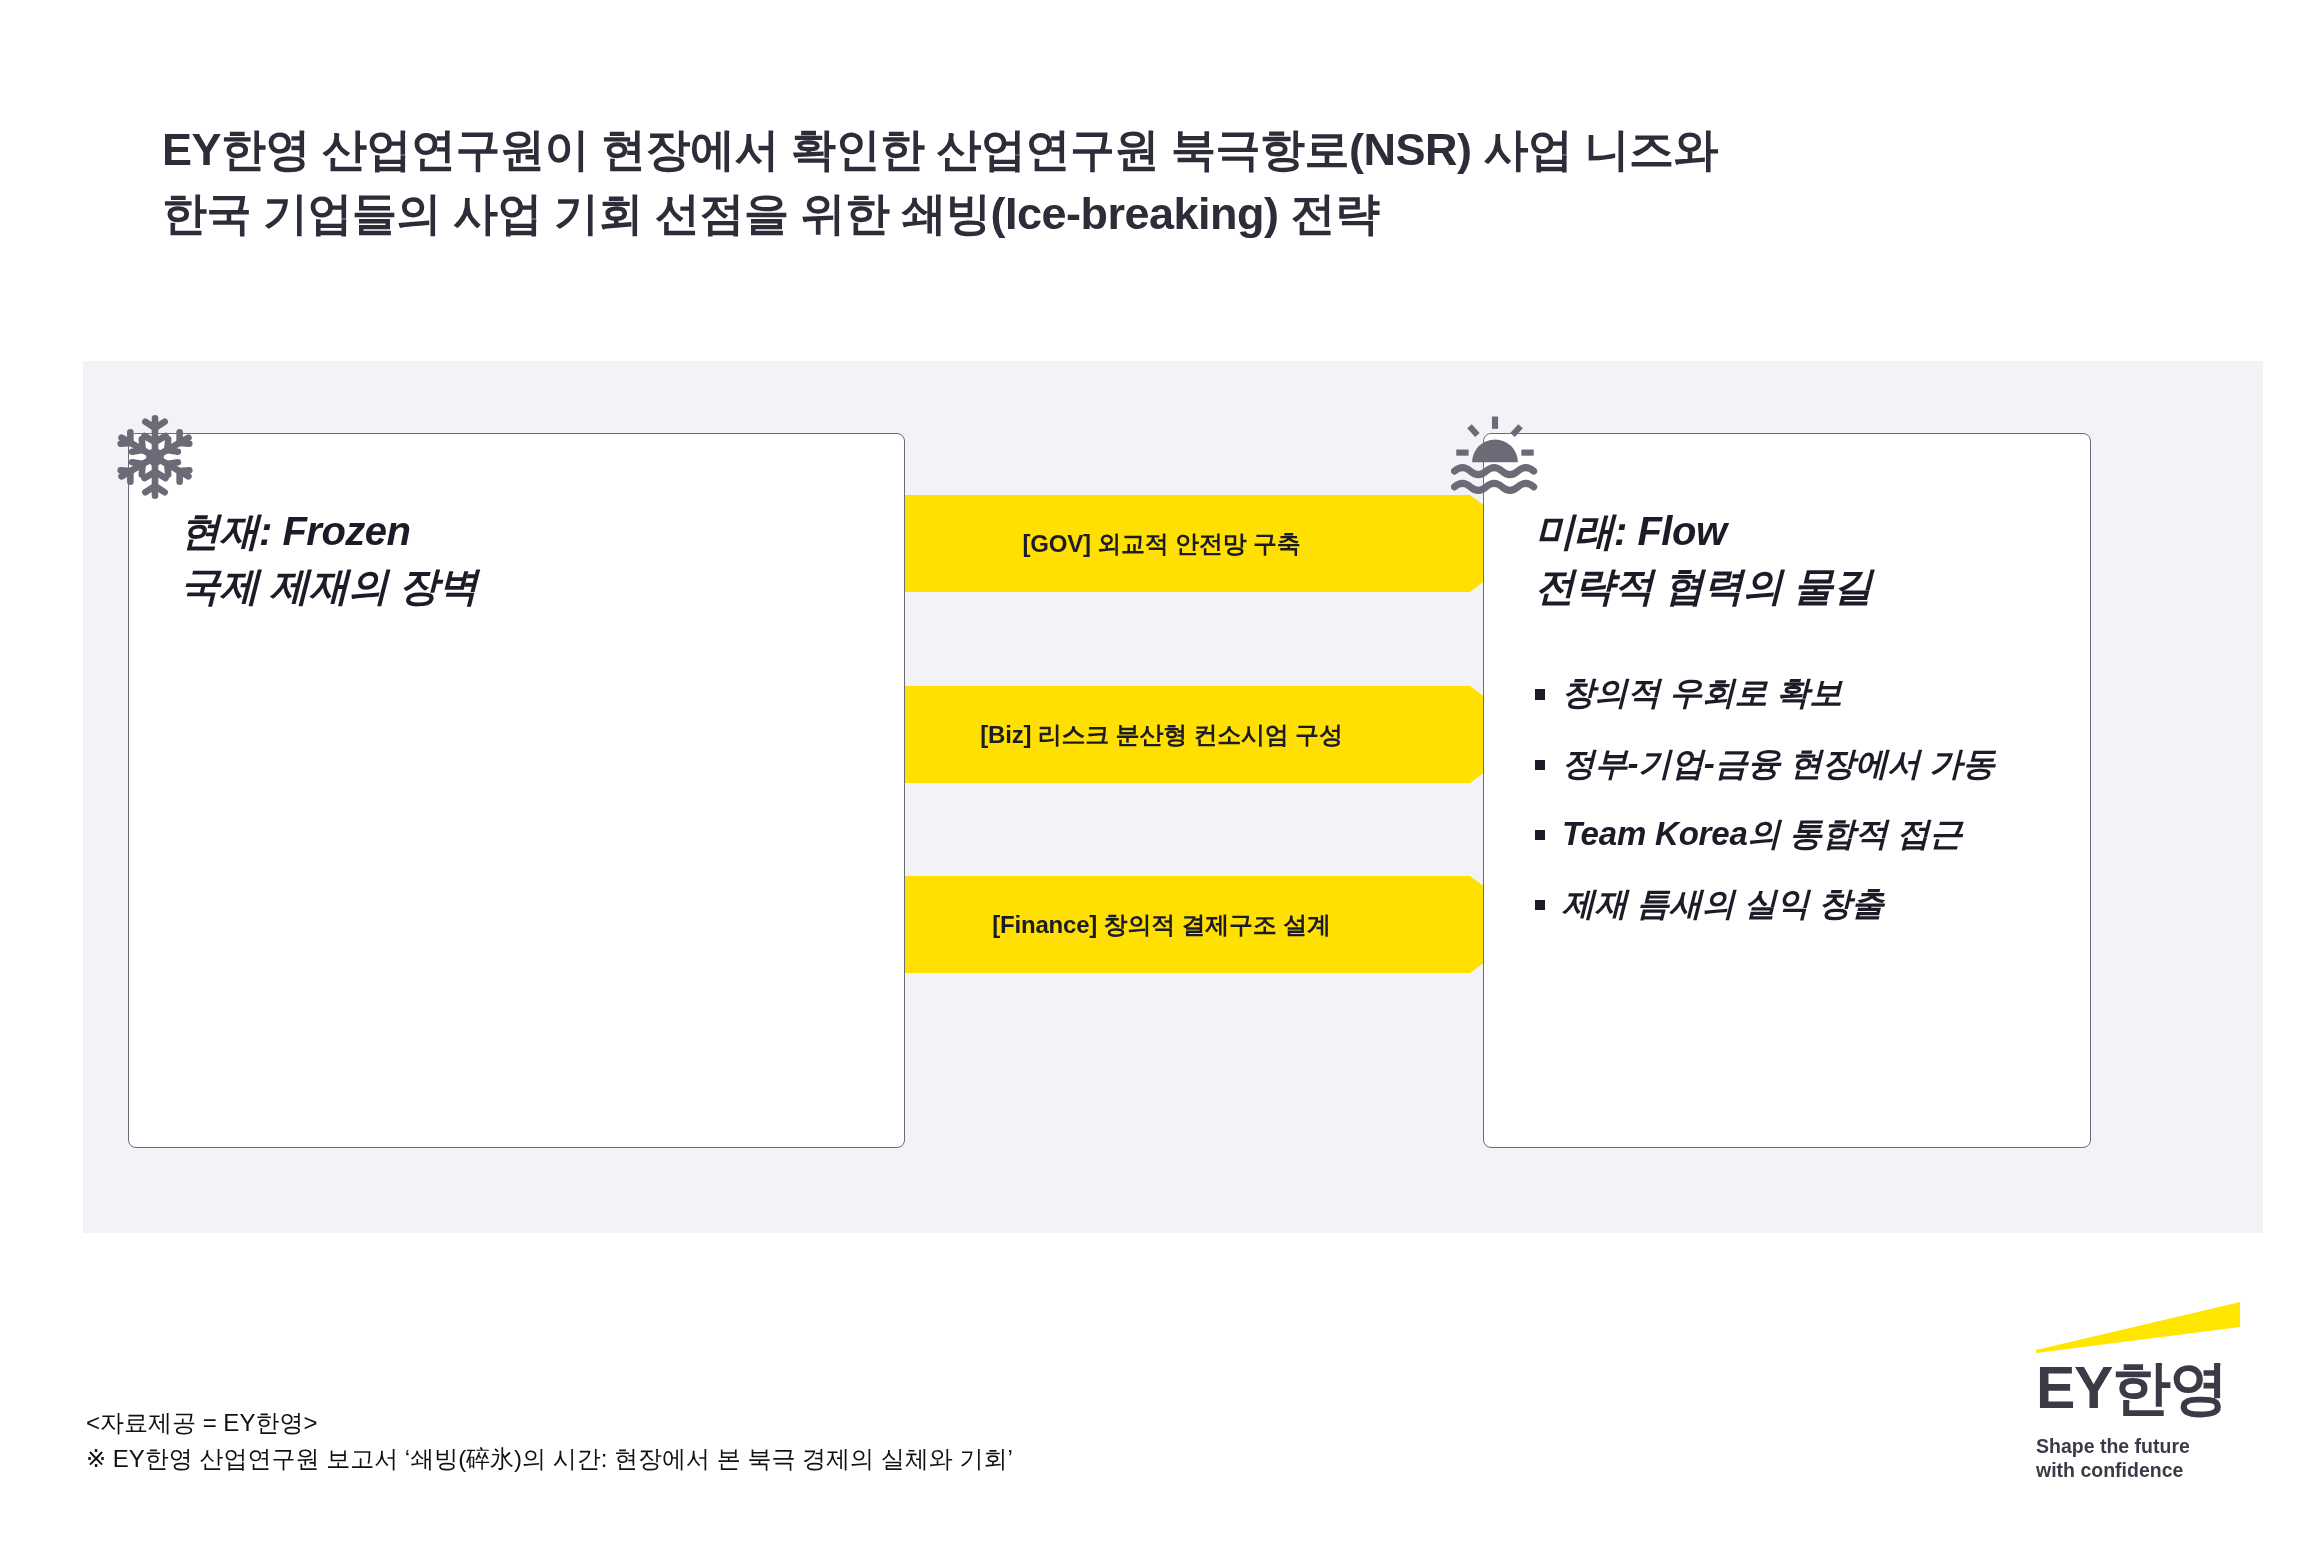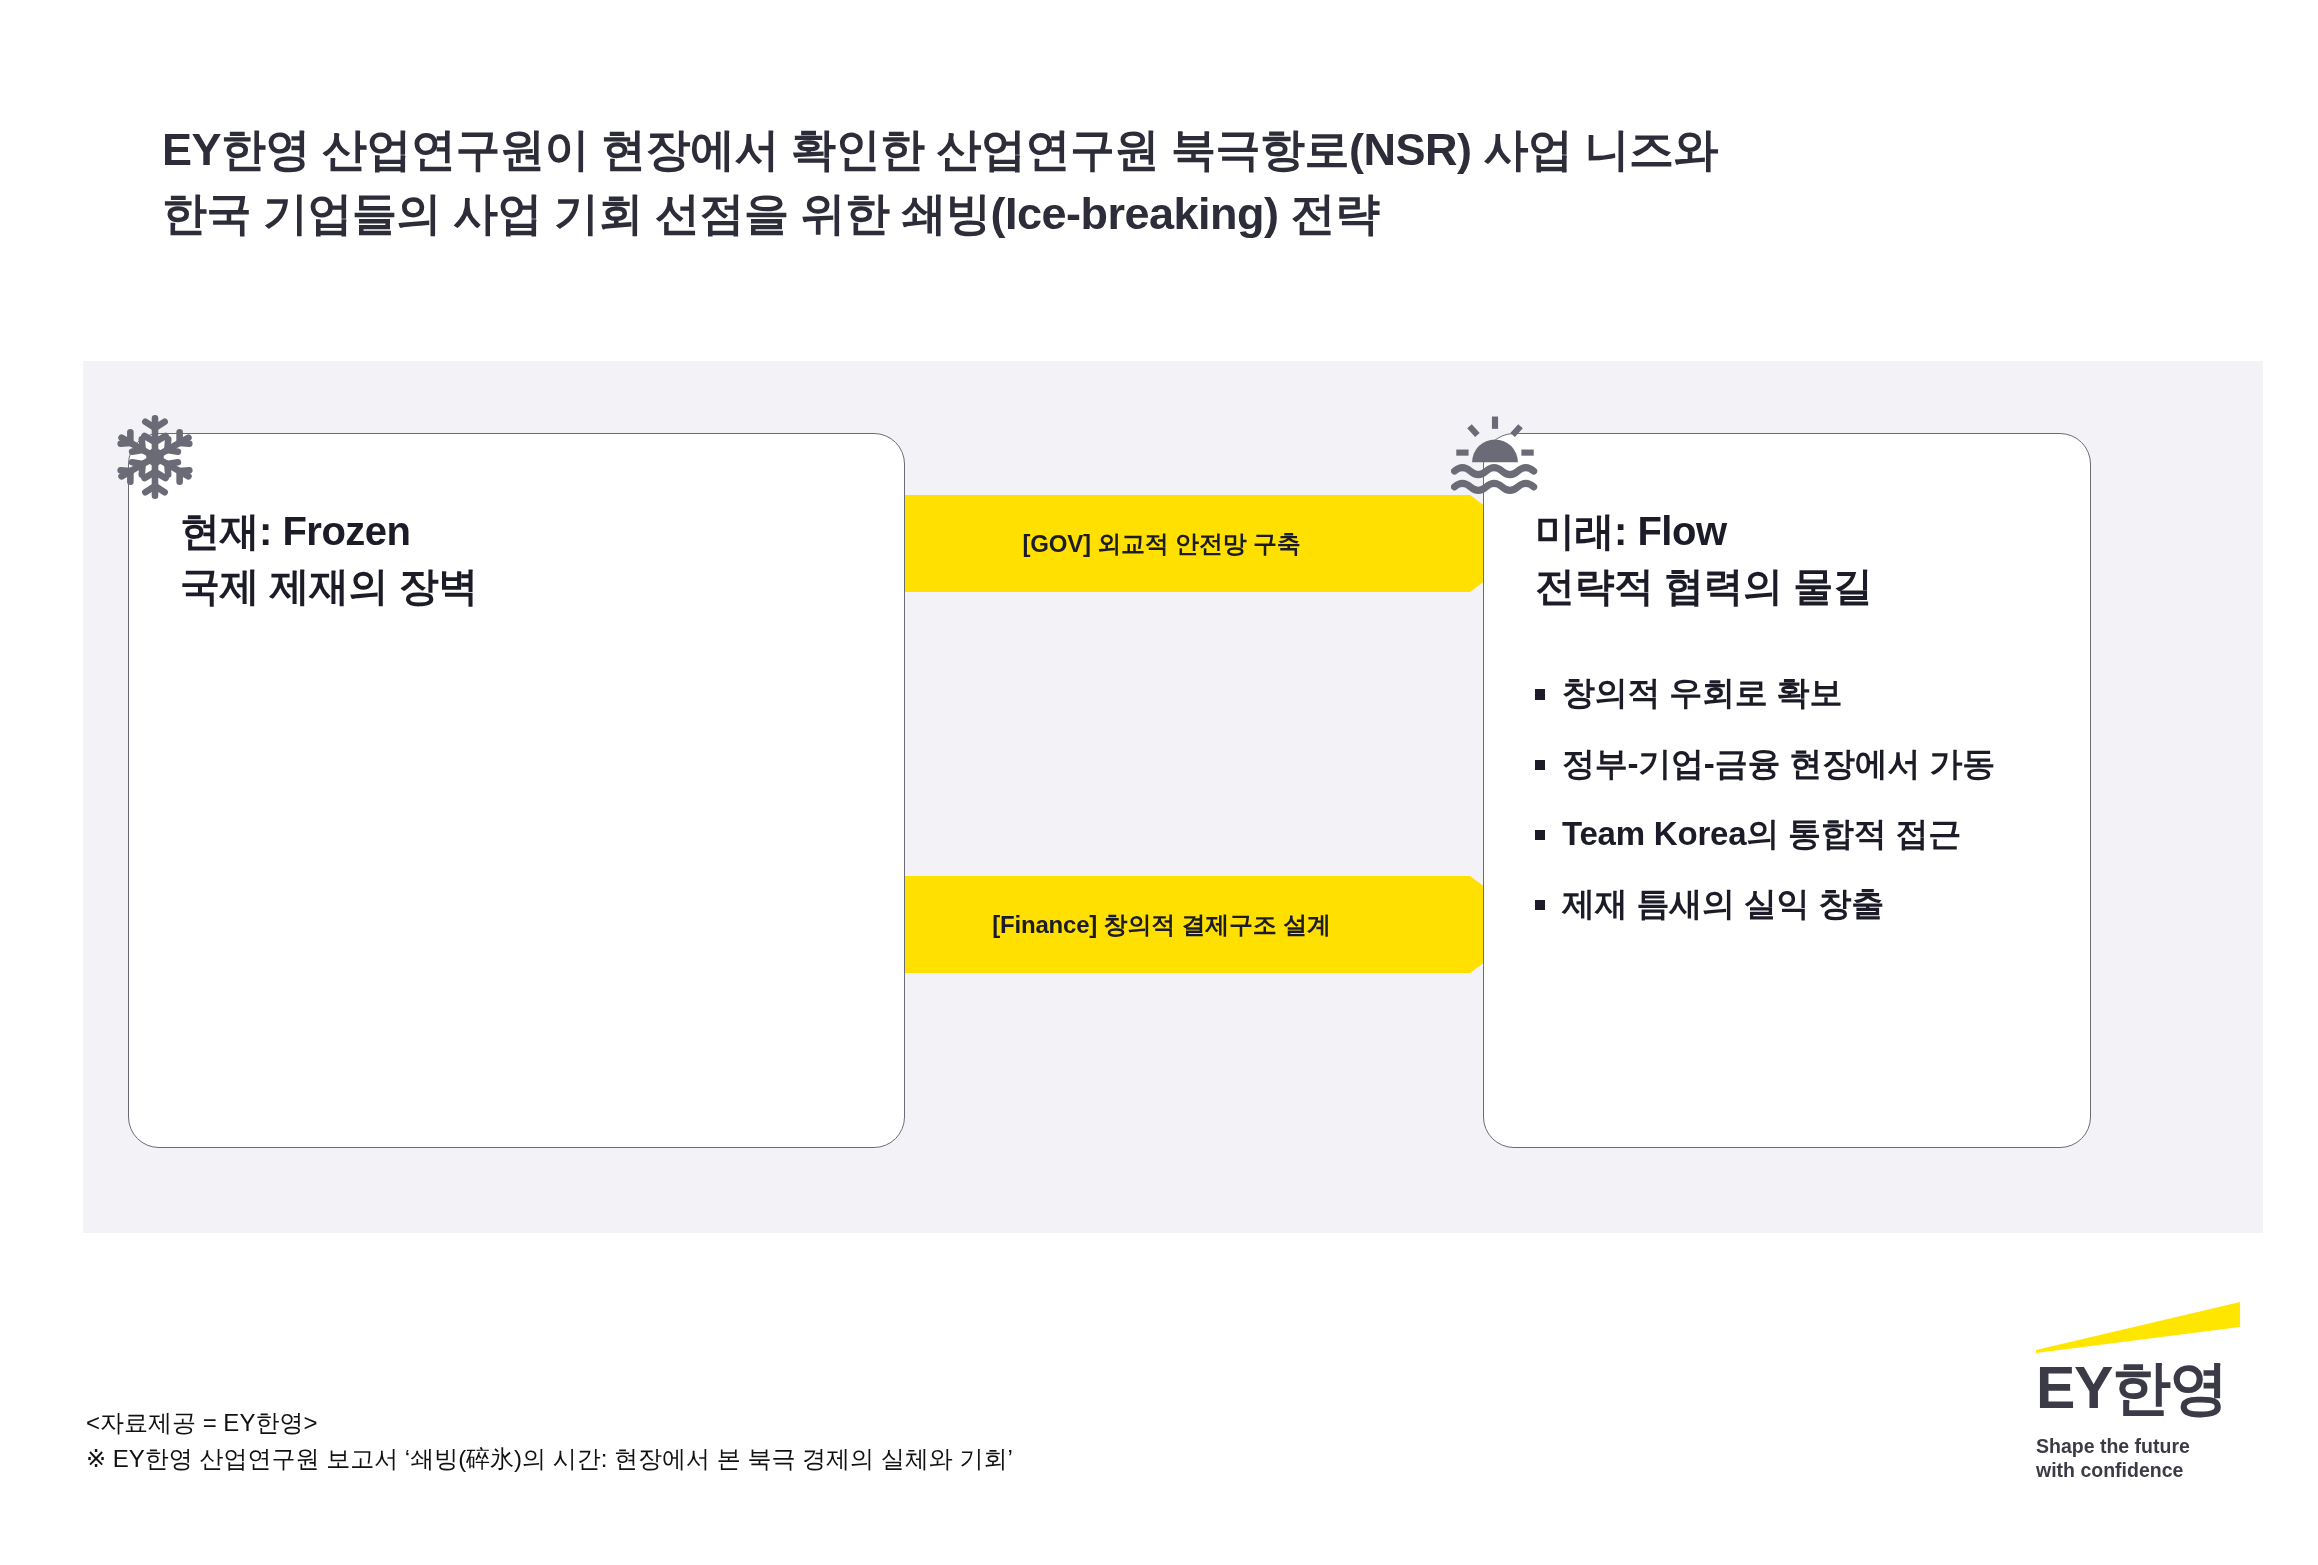--- a/index.html
+++ b/index.html
@@ -40,22 +40,23 @@
     width: 2180px;
     height: 872px;
     background: #f3f3f7;
   }
 
   
   .card {
     position: absolute;
     background: #ffffff;
     border: 1.9px solid #6b6b78;
-    border-radius: 31px;
+    border-radius: 8px;
     box-sizing: border-box;
+    font-style: italic;
   }
   .card-left {
     left: 45px;      
     top: 72px;
     width: 777px;
     height: 715px;
   }
   .card-right {
     left: 1400px;
     top: 72px;
@@ -193,20 +194,26 @@
 
 <div class="panel">
 
   <div class="arrow" style="left:747px; top:134px; width:705px;">
     <svg class="arrow-svg" viewBox="0 0 1520 210" preserveAspectRatio="none">
       <polygon points="0,0 1380,0 1520,105 1380,210 0,210" fill="#FFE000"></polygon>
     </svg>
     <span class="arrow-label">[GOV] 외교적 안전망 구축</span>
   </div>
 
+  <div class="arrow" style="left:747px; top:325px; width:705px;">
+    <svg class="arrow-svg" viewBox="0 0 1520 210" preserveAspectRatio="none">
+      <polygon points="0,0 1380,0 1520,105 1380,210 0,210" fill="#FFE000"></polygon>
+    </svg>
+    <span class="arrow-label">[Biz] 리스크 분산형 컨소시엄 구성</span>
+  </div>
 
   <div class="arrow" style="left:747px; top:515px; width:705px;">
     <svg class="arrow-svg" viewBox="0 0 1520 210" preserveAspectRatio="none">
       <polygon points="0,0 1380,0 1520,105 1380,210 0,210" fill="#FFE000"></polygon>
     </svg>
     <span class="arrow-label">[Finance] 창의적 결제구조 설계</span>
   </div>
 
   <div class="card card-left">
     <div class="card-inner">

